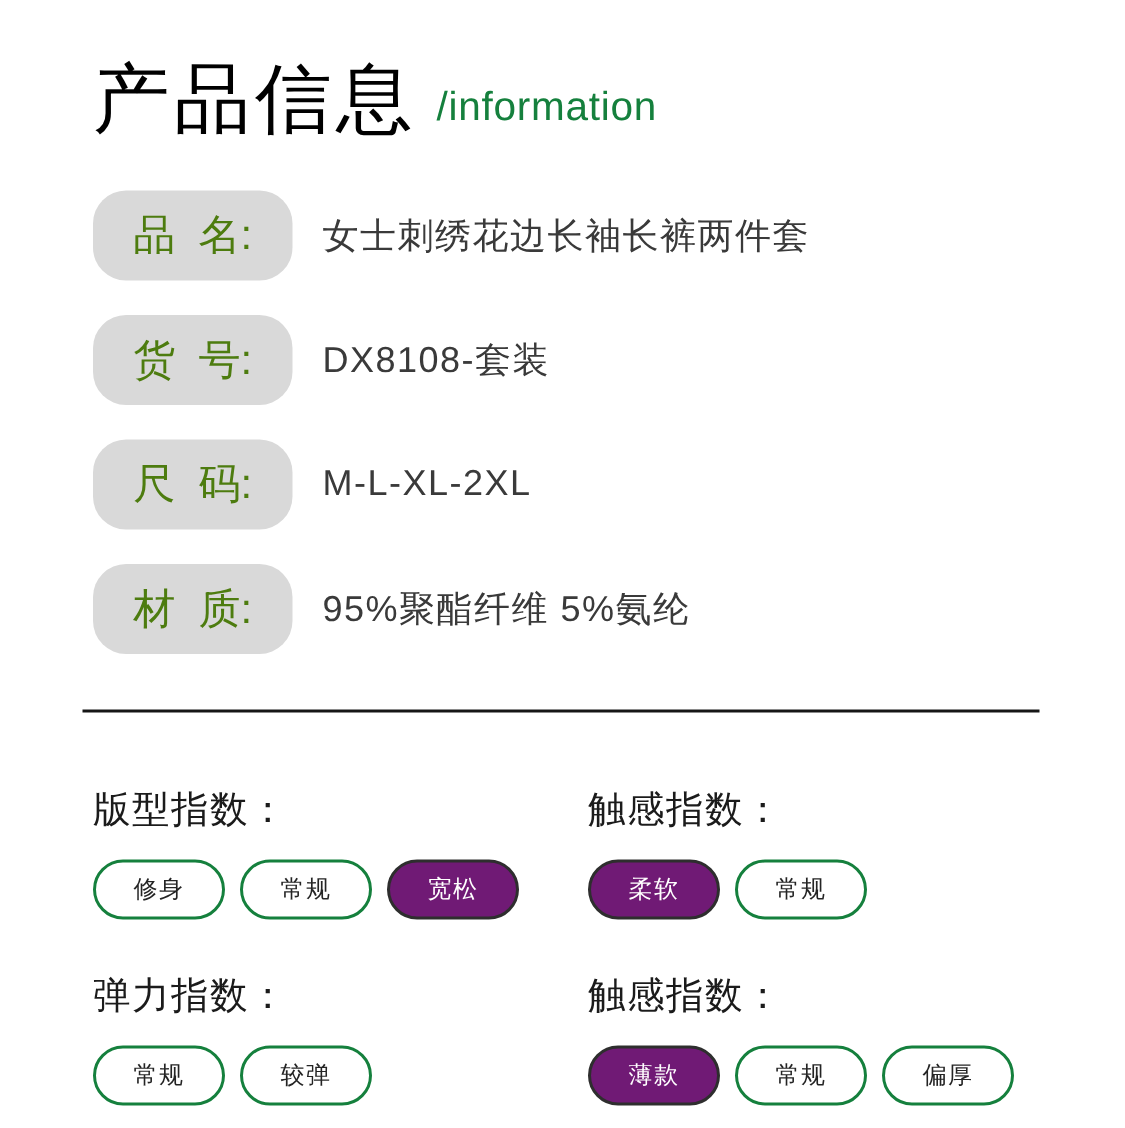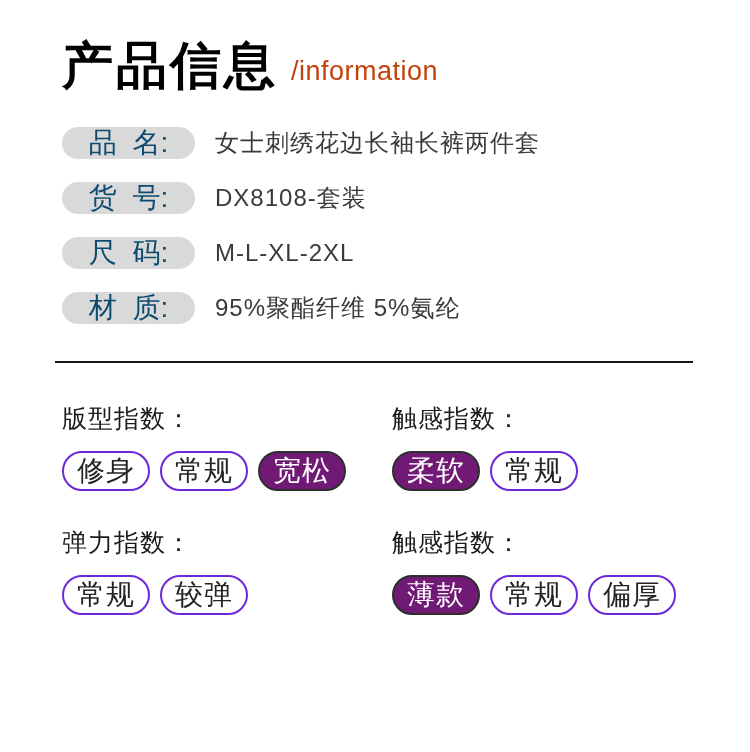--- a/index.html
+++ b/index.html
@@ -8,66 +8,66 @@
     background: #ffffff;
     font-family: "Liberation Sans", "DejaVu Sans", sans-serif;
     color: #111;
     overflow: hidden;
   }
   .page { padding: 38px 50px 0 62px; }
 
   
   .header { display: flex; align-items: flex-end; gap: 13px; }
   .title {
-    font-size: 51px; font-weight: bold; color: #000;
+    font-size: 51px; font-weight: normal; color: #000;
     letter-spacing: 3px; line-height: 1.08;
   }
   .subtitle {
-    font-size: 27px; color: #c2410c; padding-bottom: 6px;
+    font-size: 27px; color: #15803d; padding-bottom: 6px;
     letter-spacing: 0.5px;
   }
 
   
   .specs { margin-top: 34px; }
   .spec-row { display: flex; align-items: center; margin-bottom: 23px; }
   .spec-label {
-    width: 133px; height: 32px; flex: 0 0 133px;
+    width: 133px; height: 60px; flex: 0 0 133px;
     background: #d9d9d9; border-radius: 22px;
     display: flex; align-items: center; justify-content: center;
-    font-size: 28px; color: #0c4a6e; letter-spacing: 0px;
+    font-size: 28px; color: #4d7c0f; letter-spacing: 0px;
     white-space: pre;
   }
   .spec-value {
     margin-left: 20px; font-size: 24px; color: #3a3a3a;
     letter-spacing: 1px; white-space: nowrap;
   }
 
   
   .divider {
     border: none; border-top: 2px solid #161616;
     width: 638px; margin: 37px 0 0 -7px;
   }
 
   
   .indices {
-    margin-top: 40px;
+    margin-top: 50px;
     display: grid;
     grid-template-columns: 330px auto;
     row-gap: 36px;
   }
   .index-title {
     font-size: 25px; color: #1b1b1b; letter-spacing: 1px;
     margin-bottom: 18px; line-height: 1.2;
   }
   .pill-row { display: flex; gap: 10px; }
   .pill {
     min-width: 88px; height: 40px; padding: 0 12px;
-    border: 2px solid #6d28d9; border-radius: 21px;
+    border: 2px solid #15803d; border-radius: 21px;
     display: inline-flex; align-items: center; justify-content: center;
-    font-size: 28px; color: #242424; letter-spacing: 1px;
+    font-size: 16px; color: #242424; letter-spacing: 1px;
     background: #ffffff;
   }
   .pill.selected {
     background: #701a75; border-color: #2e2e2e; color: #ffffff;
   }
 </style>
 </head>
 <body>
 
 <div class="page">

